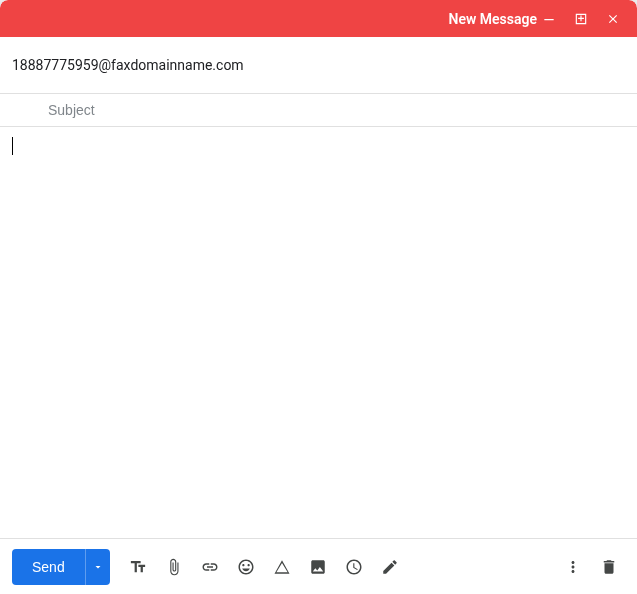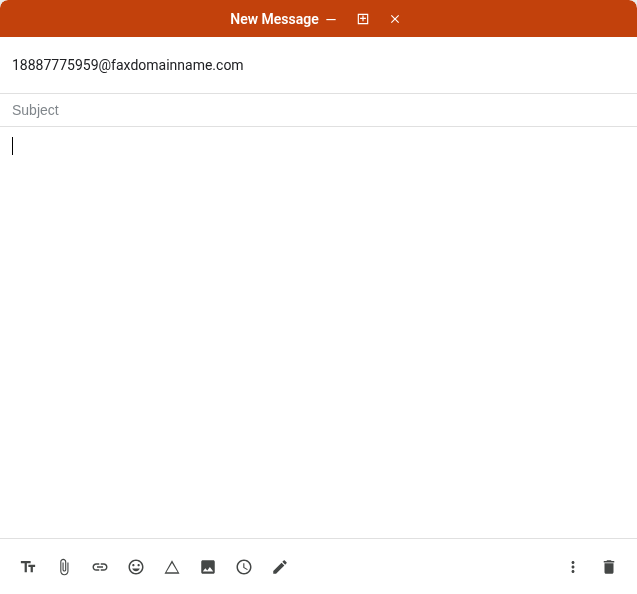--- a/index.html
+++ b/index.html
@@ -19,26 +19,26 @@
       height: 594px;
       background: #fff;
       display: flex;
       flex-direction: column;
       box-shadow: 0 4px 8px rgba(0,0,0,0.3);
       border-radius: 8px 8px 0 0;
       overflow: hidden;
     }
 
     .compose-header {
-      background: #c2410c;
+      background: #ef4444;
       color: #fff;
       padding: 6px 12px;
       display: flex;
       align-items: center;
-      justify-content: center;
+      justify-content: flex-end;
       height: 37px;
       border-radius: 8px 8px 0 0;
       flex-shrink: 0;
     }
 
     .compose-title {
       font-size: 14px;
       font-weight: 600;
       color: #fff;
     }
@@ -87,20 +87,21 @@
       flex-shrink: 0;
     }
 
     .subject-input {
       border: none;
       outline: none;
       font-size: 14px;
       color: #202124;
       flex: 1;
       background: transparent;
+      margin-left: 36px;
     }
 
     .subject-input::placeholder {
       color: #80868b;
     }
 
     .compose-body {
       flex: 1;
       padding: 10px 12px;
       position: relative;
@@ -232,20 +233,28 @@
   <div class="compose-subject-row">
     <input class="subject-input" type="text" placeholder="Subject" style="">
   </div>
 
   <div class="compose-body">
     <span class="body-cursor"></span>
   </div>
 
   <div class="compose-toolbar">
 
+    <div class="send-btn-group">
+      <button class="send-btn">Send</button>
+      <button class="send-dropdown-btn">
+        <svg class="chevron-down-icon" viewBox="0 0 24 24">
+          <path d="M7 10l5 5 5-5z"></path>
+        </svg>
+      </button>
+    </div>
 
     <button class="toolbar-btn" title="Formatting options">
       <svg viewBox="0 0 24 24">
         <path d="M2.5 4v3h5v12h3V7h5V4h-13zm19 5h-9v3h3v7h3v-7h3V9z"></path>
       </svg>
     </button>
 
     <button class="toolbar-btn" title="Attach files">
       <svg viewBox="0 0 24 24">
         <path d="M16.5 6v11.5c0 2.21-1.79 4-4 4s-4-1.79-4-4V5c0-1.38 1.12-2.5 2.5-2.5s2.5 1.12 2.5 2.5v10.5c0 .55-.45 1-1 1s-1-.45-1-1V6H10v9.5c0 1.38 1.12 2.5 2.5 2.5s2.5-1.12 2.5-2.5V5c0-2.21-1.79-4-4-4S7 2.79 7 5v12.5c0 3.04 2.46 5.5 5.5 5.5s5.5-2.46 5.5-5.5V6h-1.5z"></path>

